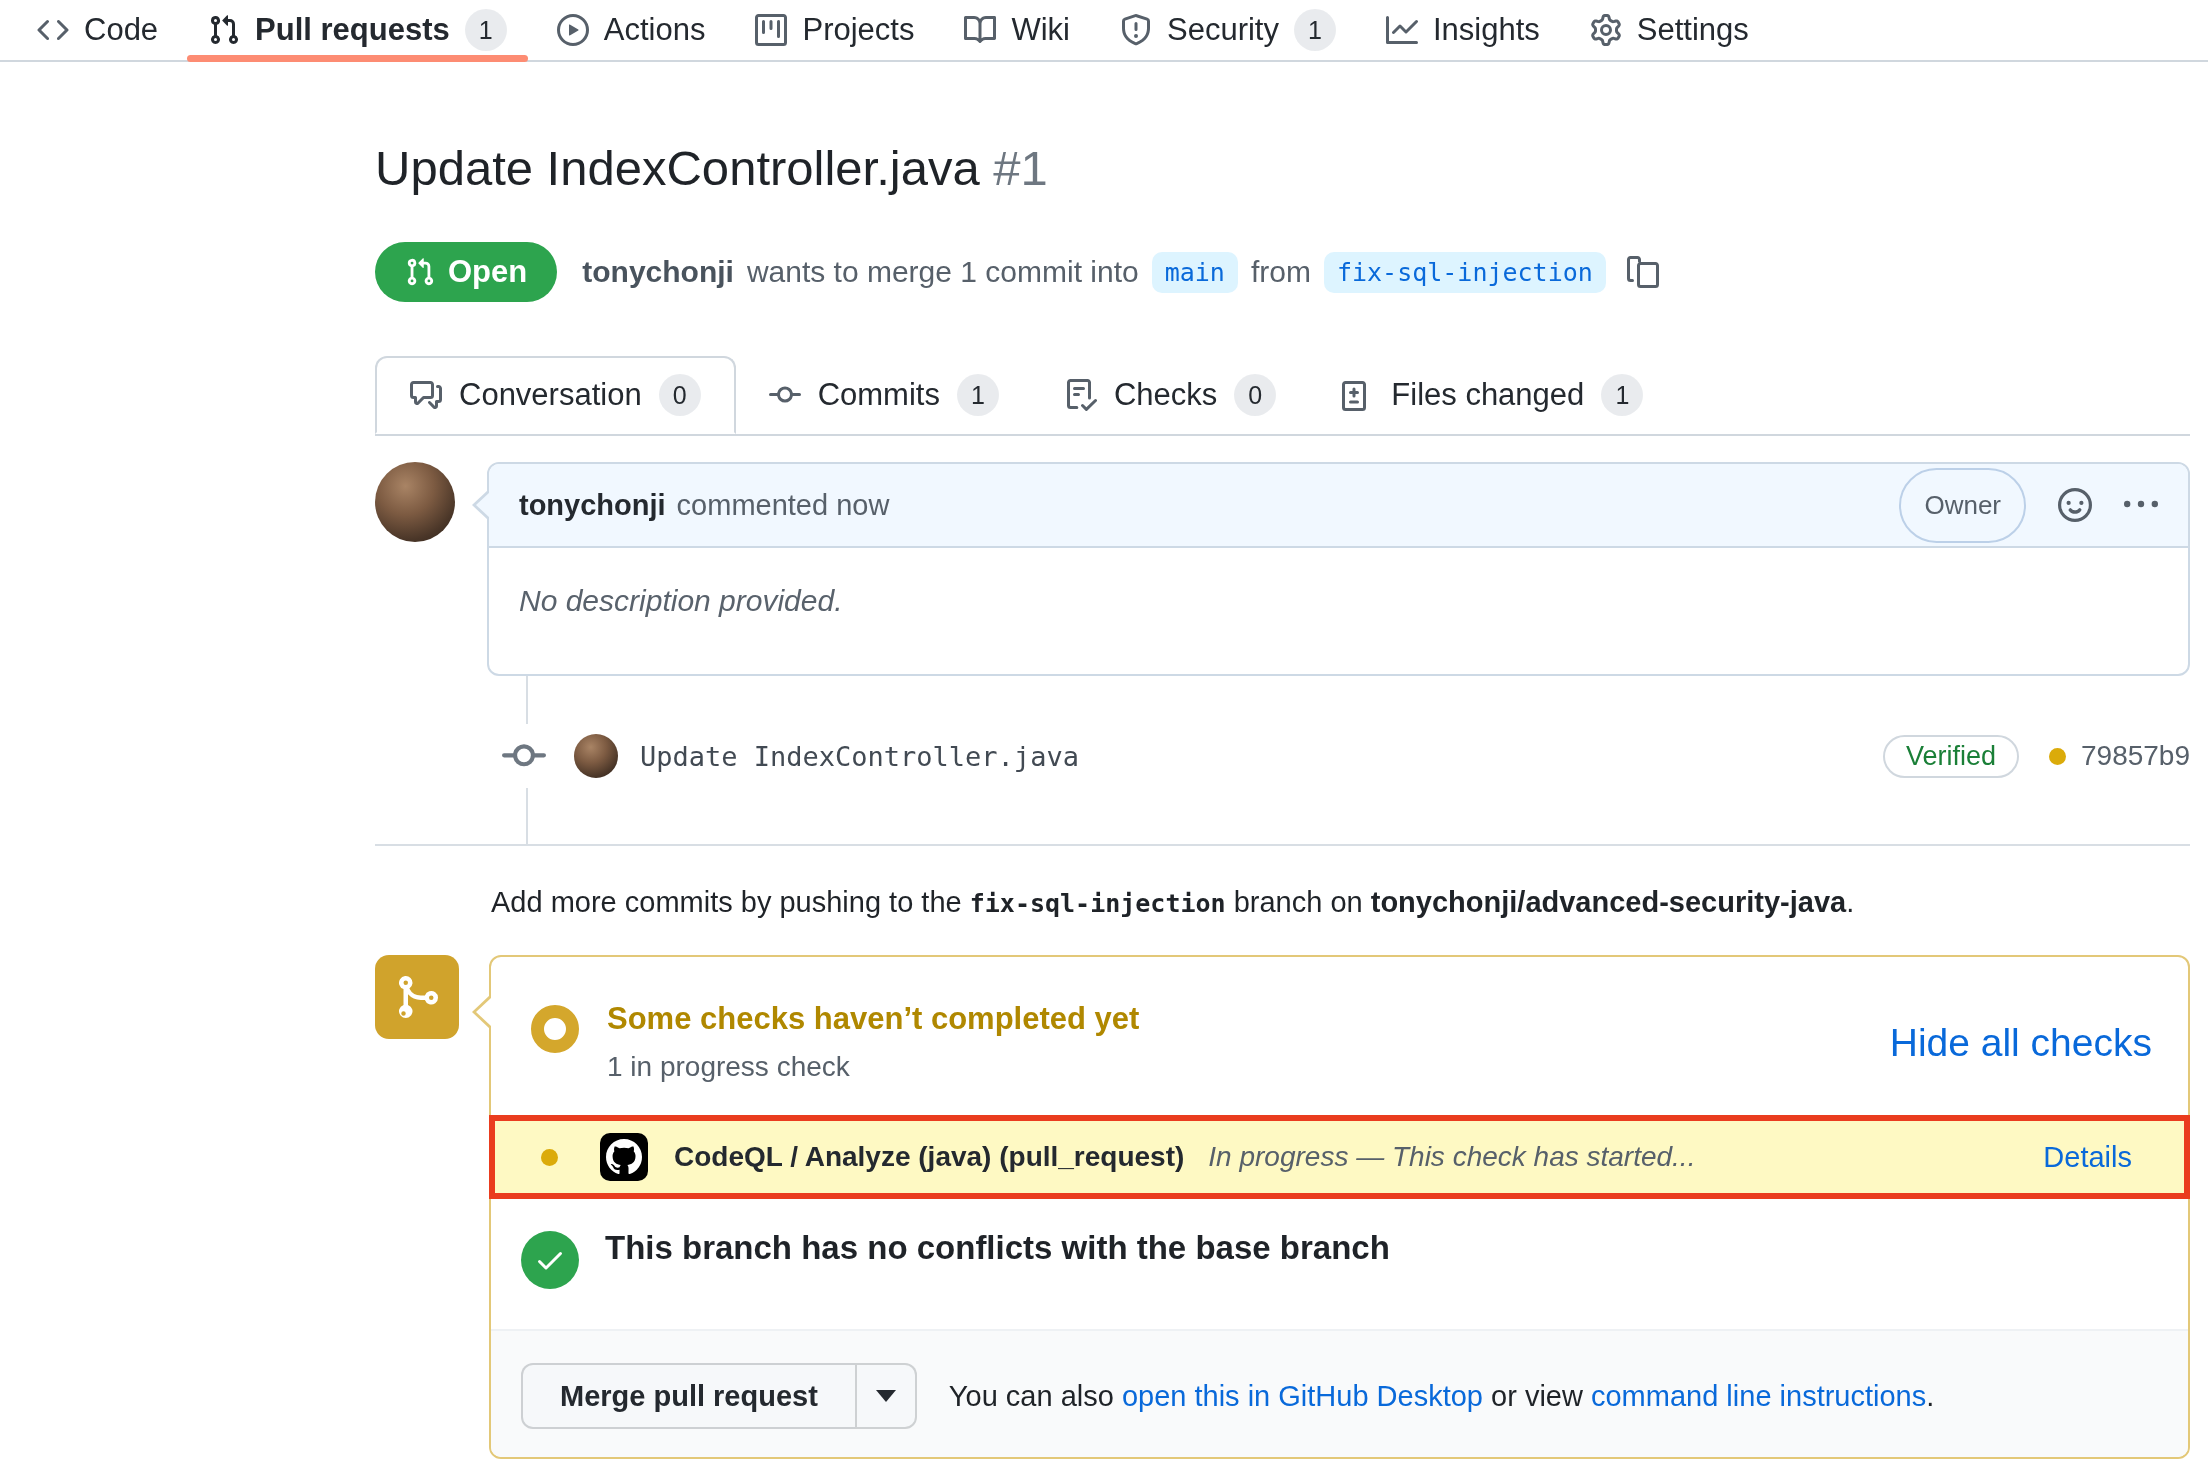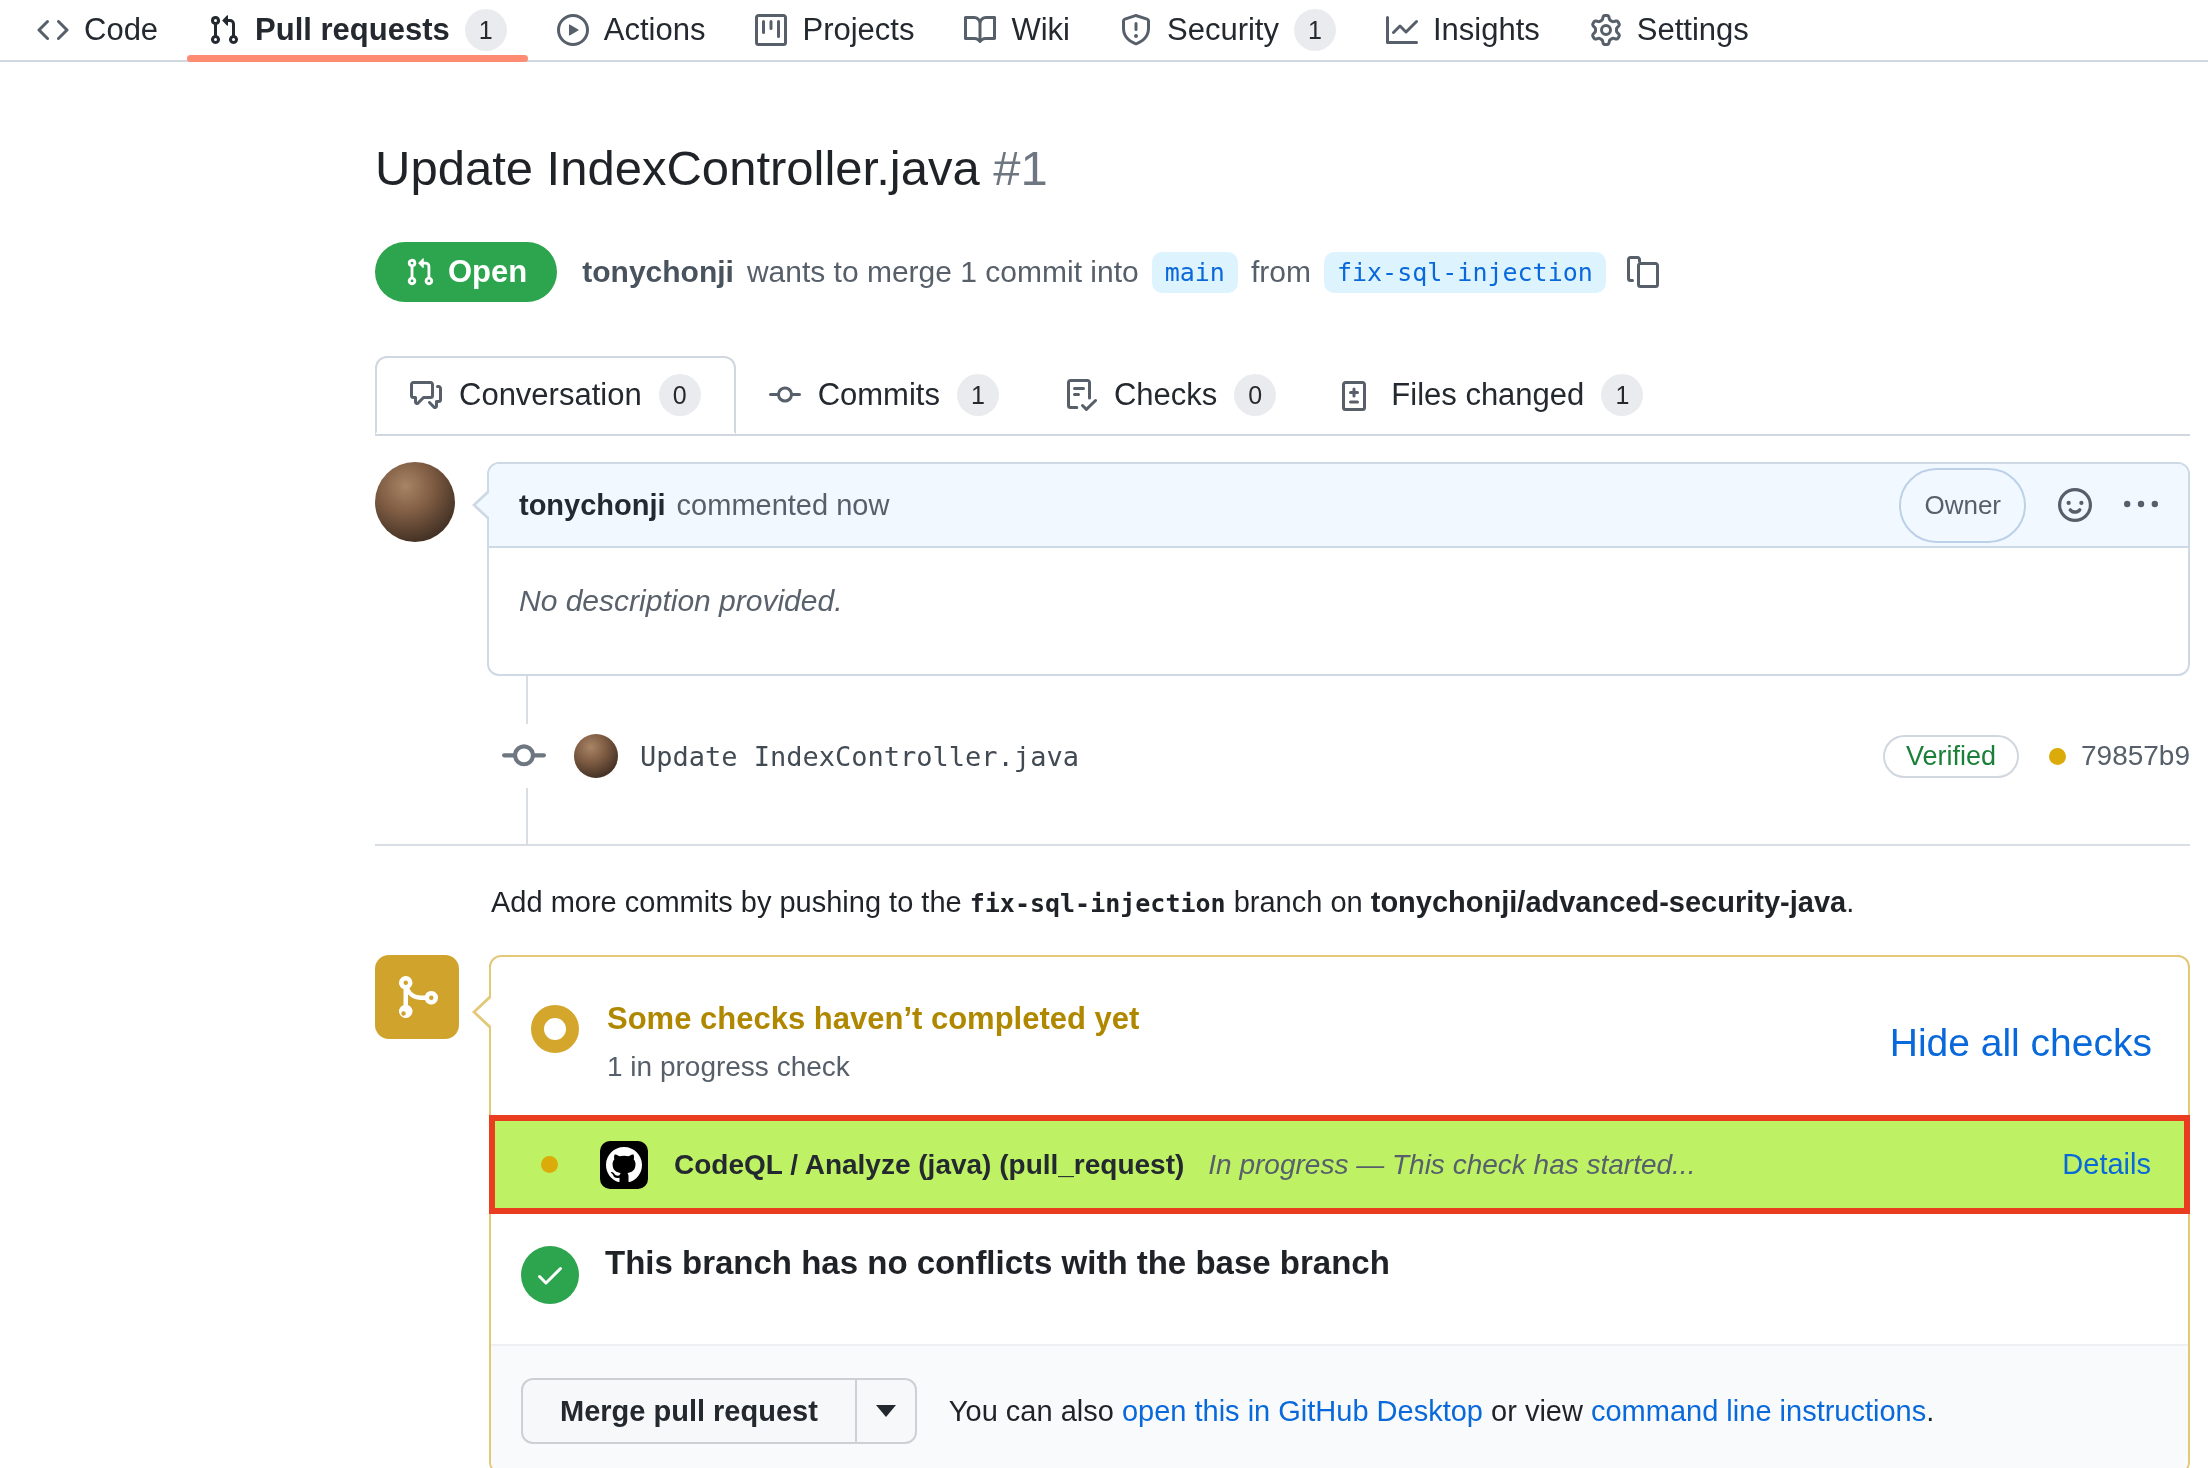--- a/index.html
+++ b/index.html
@@ -77,21 +77,21 @@
   .merge-box::before { content: ""; position: absolute; top: 38px; left: -19px; border-top: 17px solid transparent; border-bottom: 17px solid transparent; border-right: 18px solid #e3c878; }
   .merge-box::after  { content: ""; position: absolute; top: 41px; left: -15px; border-top: 14px solid transparent; border-bottom: 14px solid transparent; border-right: 15px solid #fff; }
 
   .checks-header { display: flex; align-items: flex-start; padding: 44px 36px 32px 40px; }
   .progress-ring { width: 48px; height: 48px; border: 13px solid #d4a72c; border-radius: 50%; margin-top: 4px; flex-shrink: 0; }
   .checks-text { margin-left: 28px; }
   .checks-title { font-size: 31px; font-weight: 700; color: #b08800; }
   .checks-sub { margin-top: 14px; font-size: 28px; color: #57606a; }
   .hide-link { margin-left: auto; font-size: 39px; color: #0969da; margin-top: 20px; }
 
-  .check-row { display: flex; align-items: center; background: #bef264; border: 6px solid #ea3c1e; margin: 0 -2px; height: 99px; padding: 0 33px 0 46px; }
+  .check-row { display: flex; align-items: center; background: #fef9c3; border: 6px solid #ea3c1e; margin: 0 -2px; height: 84px; padding: 0 52px 0 46px; }
   .status-dot { width: 17px; height: 17px; border-radius: 50%; background: #dbab0a; flex-shrink: 0; }
   .octocat-badge { width: 48px; height: 48px; border-radius: 10px; background: #000; color: #fff; display: flex; align-items: center; justify-content: center; margin-left: 42px; flex-shrink: 0; }
   .check-name { margin-left: 26px; font-size: 28px; font-weight: 700; color: #24292f; white-space: nowrap; }
   .check-status { margin-left: 24px; font-size: 28px; font-style: italic; color: #57606a; white-space: nowrap; }
   .details-link { margin-left: auto; font-size: 29px; color: #0969da; }
 
   .conflict-row { display: flex; padding: 30px 36px 40px 30px; }
   .success-circle { width: 58px; height: 58px; border-radius: 50%; background: #2da44e; color: #fff; display: flex; align-items: center; justify-content: center; flex-shrink: 0; margin-top: 2px; }
   .conflict-text { margin-left: 26px; }
   .conflict-title { font-size: 33px; font-weight: 700; color: #1f2328; }

